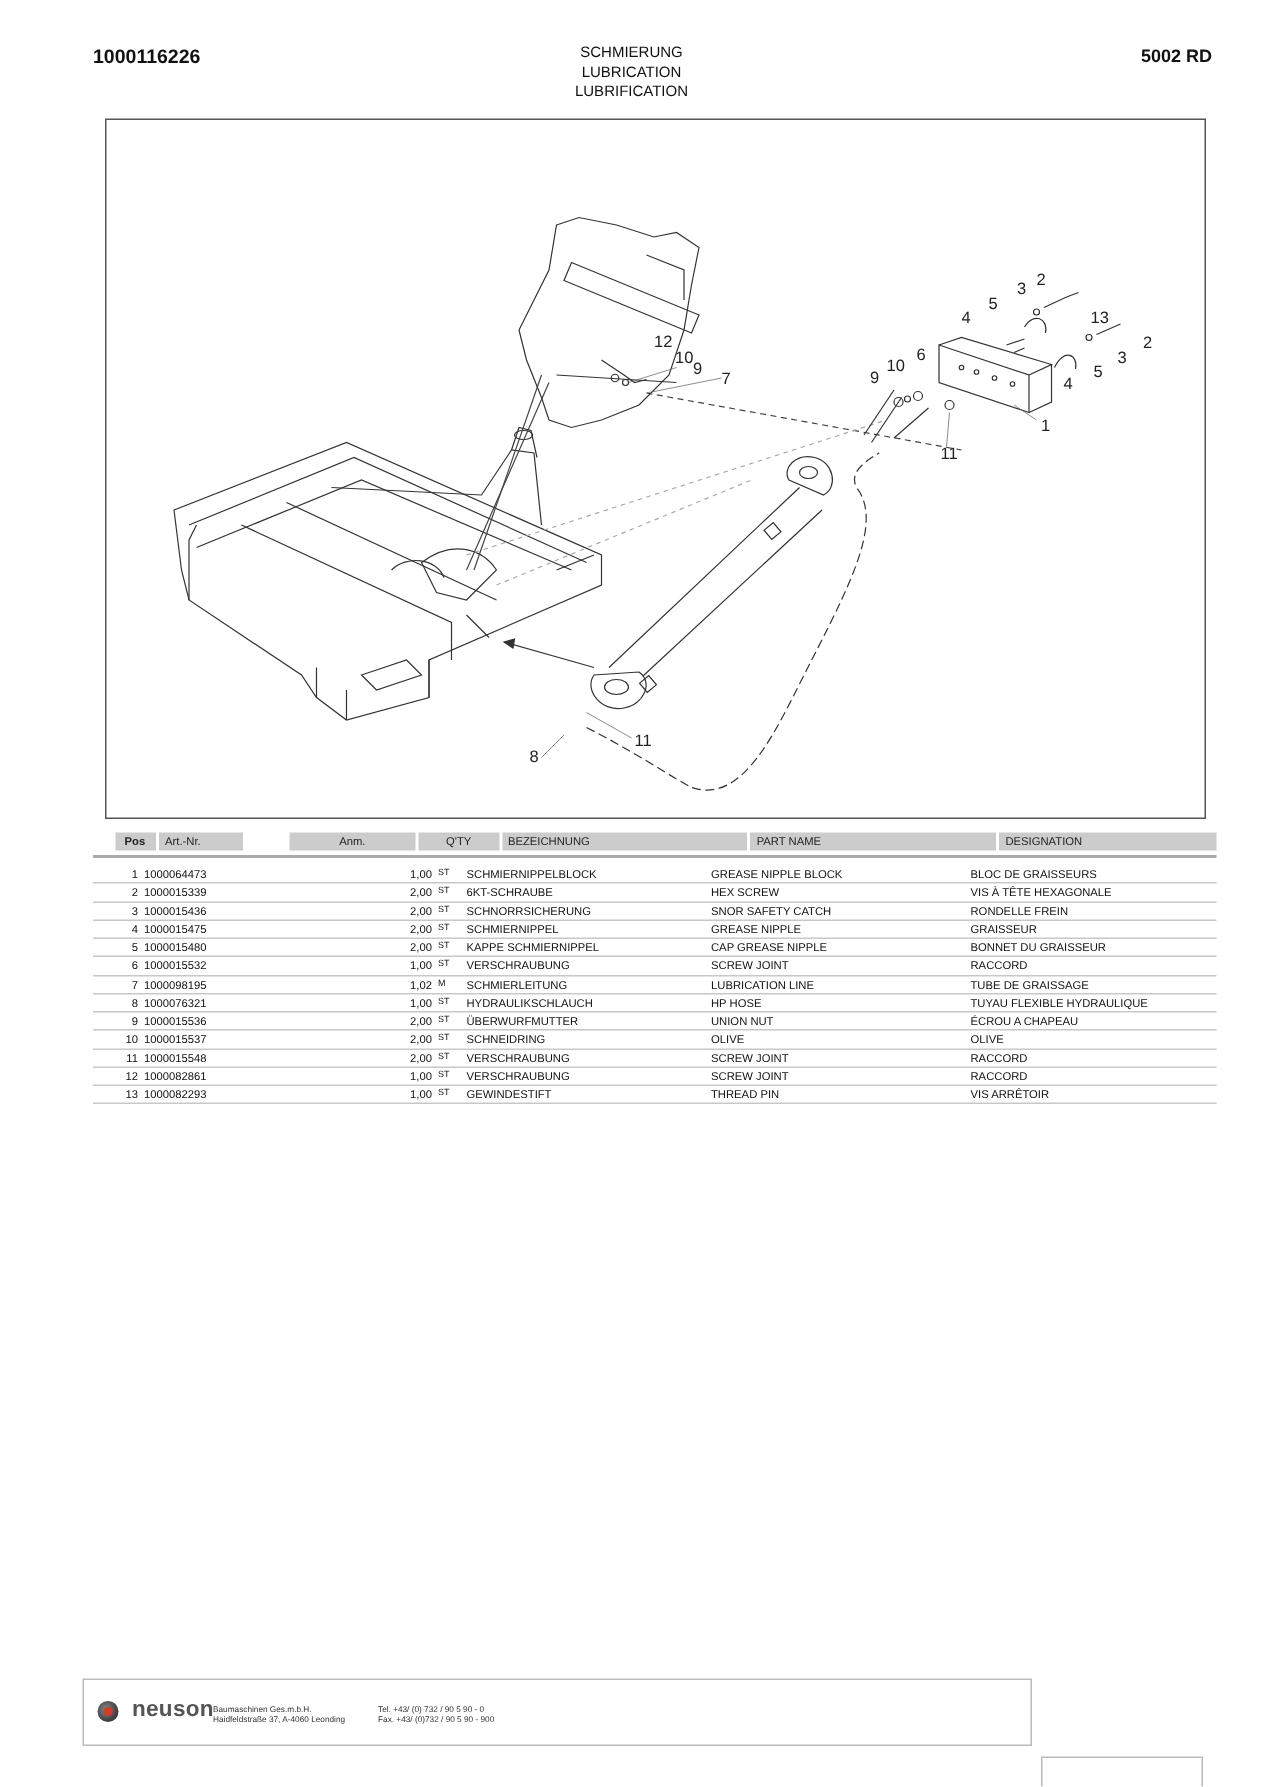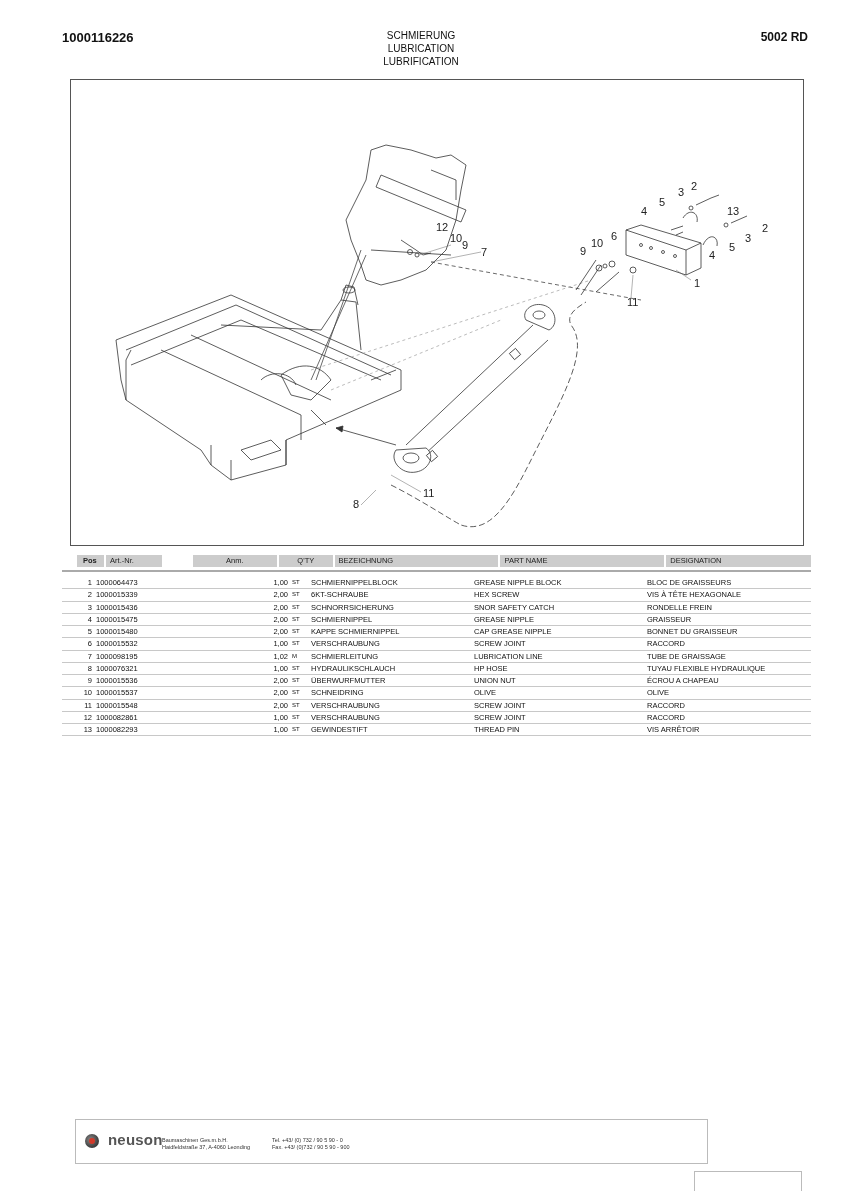--- a/index.html
+++ b/index.html
@@ -28,21 +28,21 @@
   .row { position:relative; height:11.25px; border-bottom:1px solid #c8c8c8; font-size:7.5px; line-height:11px; }
   .row span { position:absolute; top:0; white-space:nowrap; }
   .c-pos { left:0; width:30px; text-align:right; }
   .c-art { left:34px; }
   .c-qty { left:178px; width:48px; text-align:right; }
   .c-unit { left:230px; font-size:6px; }
   .c-bez { left:249px; }
   .c-part { left:412px; }
   .c-des { left:585px; }
 
-  .footer-box { position:absolute; left:55px; top:1119px; width:633px; height:45px; border:1px solid #bbb; box-sizing:border-box;margin-left:20px; }
+  .footer-box { position:absolute; left:55px; top:1119px; width:633px; height:45px; border:1px solid #bbb; box-sizing:border-box; }
   .page-box { position:absolute; left:694px; top:1171px; width:108px; height:45px; border:1px solid #bbb; box-sizing:border-box; }
   .page-num { position:absolute; left:0; top:21px; width:100%; text-align:center; font-size:12px; font-weight:bold; }
   .logo-circle { position:absolute; left:9px; top:14px; width:14px; height:14px; border-radius:50%;
                  background:radial-gradient(circle at 40% 40%, #888 0%, #444 60%, #222 100%); }
   .logo-dot { position:absolute; left:4px; top:4px; width:6px; height:6px; border-radius:50%; background:#d23a2a; }
   .logo-text { position:absolute; left:32px; top:11px; font-size:15px; font-weight:bold; color:#555; letter-spacing:0.2px; }
   .addr { position:absolute; left:86px; top:17px; font-size:5.5px; line-height:7px; color:#333; }
   .contact { position:absolute; left:196px; top:17px; font-size:5.5px; line-height:7px; color:#333; }
 </style>
 </head>

